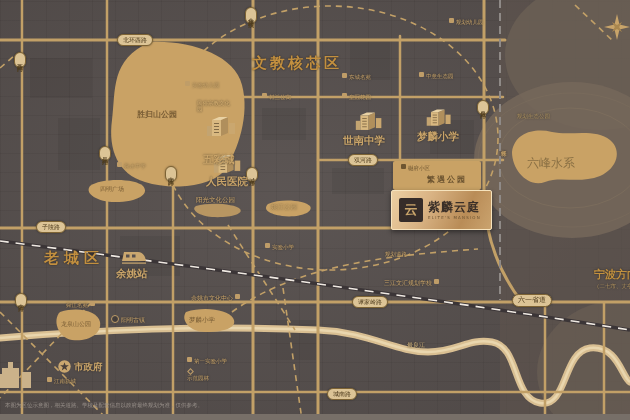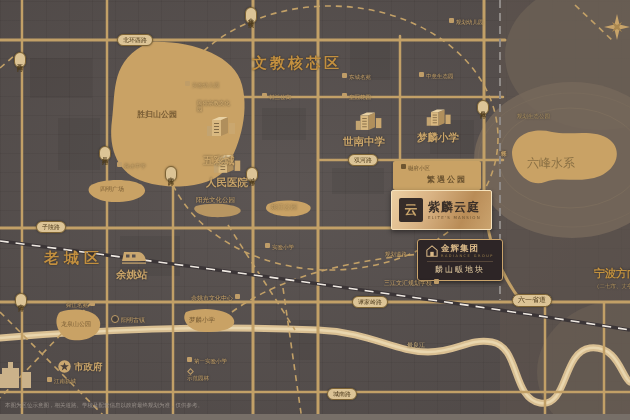--- a/index.html
+++ b/index.html
@@ -9,21 +9,21 @@
     background-image:
       repeating-linear-gradient(0deg, rgba(0,0,0,.05) 0 1px, transparent 1px 19px),
       repeating-linear-gradient(90deg, rgba(0,0,0,.05) 0 1px, transparent 1px 23px),
       radial-gradient(ellipse at 45% 45%, rgba(255,255,255,.03), rgba(0,0,0,.10));
     font-family:"DejaVu Sans","Liberation Sans",sans-serif;
   }
   .abs{position:absolute;}
   svg{display:block;}
   .lbl{position:absolute;color:#c9a469;line-height:1.15;white-space:nowrap;
        text-shadow:0 0 2px rgba(0,0,0,.55);}
-  .bold{font-weight:bold;}
+  .bold{font-weight:bold;font-family:Liberation Serif, serif;}
   .title{color:#c28f3f;font-weight:bold;letter-spacing:3px;font-size:15px;}
   .park-lbl{color:#7a5e36;text-shadow:none;}
   .pill{position:absolute;background:#dcc496;border:1px solid #7d6334;color:#4d3b1d;
         border-radius:8px;font-size:6px;line-height:1;padding:2px 5px;white-space:nowrap;
         box-shadow:0 0 2px rgba(0,0,0,.4);}
   .pill.v{writing-mode:vertical-rl;padding:5px 2px;letter-spacing:1px;border-radius:6px;}
   .tiny{font-size:6px;}
   .micro{font-size:5.5px;}
   .sq-icon{display:inline-block;width:5px;height:5px;background:#bf9d68;border-radius:1px;
            margin-right:2px;vertical-align:1px;}
@@ -214,34 +214,20 @@
   </div>
 
   <div class="card">
     <div class="logo">云</div>
     <div>
       <div class="nm">紫麟云庭</div>
       <div class="en">ELITE'S MANSION</div>
     </div>
   </div>
 
-  <div class="badge">
-    <div class="row1">
-      <svg width="12" height="12" viewBox="0 0 14 14">
-        <path d="M7,1 L13,6 V13 H1 V6 Z" fill="none" stroke="#d9b887" stroke-width="1.2"></path>
-        <rect x="5" y="8" width="4" height="5" fill="#d9b887"></rect>
-      </svg>
-      <div>
-        <div class="dev">金辉集团</div>
-        <div class="deven">RADIANCE GROUP</div>
-      </div>
-    </div>
-    <div class="div"></div>
-    <div class="plot">麟山畈地块</div>
-  </div>
 
   <div class="lbl tiny" style="left:384px;top:279px"><span>三江文汇规划学校</span><span class="sq-icon" style="margin-left:2px;margin-right:0"></span></div>
 
   <div class="lbl micro" style="left:185px;top:81px"><span class="sq-icon"></span><span>实验幼儿园</span></div>
   <div class="lbl micro bold" style="left:197px;top:100px;width:34px;white-space:normal">民俗宗教文化园</div>
   <div class="lbl micro" style="left:117px;top:162px"><span class="sq-icon"></span><span>舜水中学</span></div>
   <div class="lbl micro" style="left:262px;top:93px"><span class="sq-icon"></span><span>树兰公寓</span></div>
   <div class="lbl micro" style="left:342px;top:73px"><span class="sq-icon"></span><span>东城名苑</span></div>
   <div class="lbl micro" style="left:342px;top:93px"><span class="sq-icon"></span><span>皇冠花园</span></div>
   <div class="lbl micro" style="left:419px;top:72px"><span class="sq-icon"></span><span>中意生态园</span></div>

